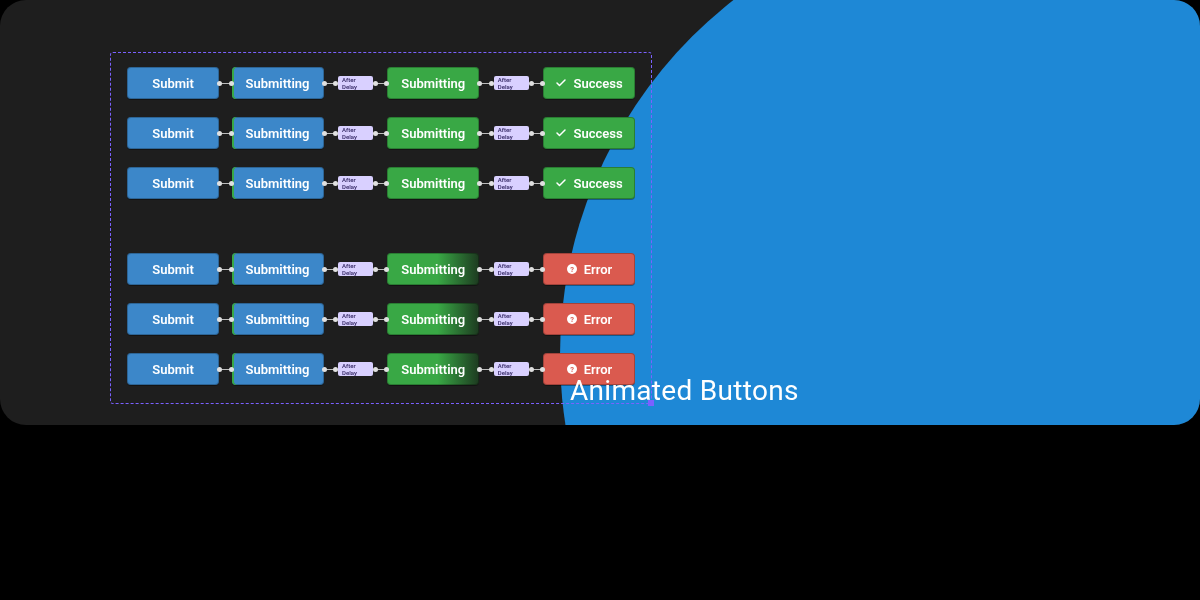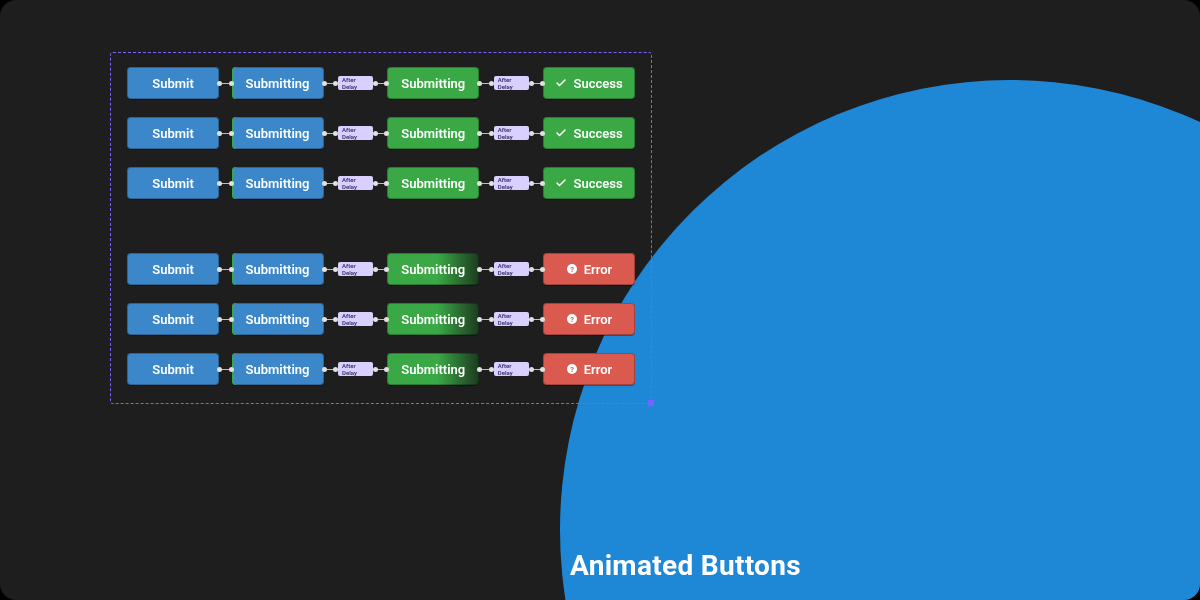--- a/index.html
+++ b/index.html
@@ -1,42 +1,42 @@
 <!DOCTYPE html>
 <html><head>
 <meta charset="utf-8">
 <style>
   * { box-sizing: border-box; margin: 0; padding: 0; }
   html, body { width: 1200px; height: 600px; overflow: hidden; background: #000; }
   body { font-family: -apple-system, BlinkMacSystemFont, "Segoe UI", Roboto, sans-serif; }
 
   .canvas {
     position: relative;
-    width: 1200px; height: 600px;
+    width: 1200px; height: 425px;
     background: #1e1e1e;
-    border-radius: 16px;
+    border-radius: 26px;
     overflow: hidden;
   }
 
   .circle {
     position: absolute;
     right: -260px;
     bottom: -380px;
     width: 900px; height: 900px;
     border-radius: 50%;
     background: #1e88d6;
   }
 
   .titles {
     position: absolute;
     left: 430px;
     bottom: 20px;
     color: #fff;
   }
-  .titles .line1 { font-size: 28px; font-weight: 700; letter-spacing: .3px; margin-bottom: -2px; padding-left: 140px;}
+  .titles .line1 { font-size: 28px; font-weight: 400; letter-spacing: .3px; margin-bottom: -2px; padding-left: 140px;}
   .titles .line2 { font-size: 50px; font-weight: 700; letter-spacing: .3px; }
 
   .frame {
     position: absolute;
     left: 110px; top: 52px;
     width: 542px;
     border: 1px dashed #7b61ff;
     border-radius: 3px;
     padding: 14px 16px 18px;
   }

